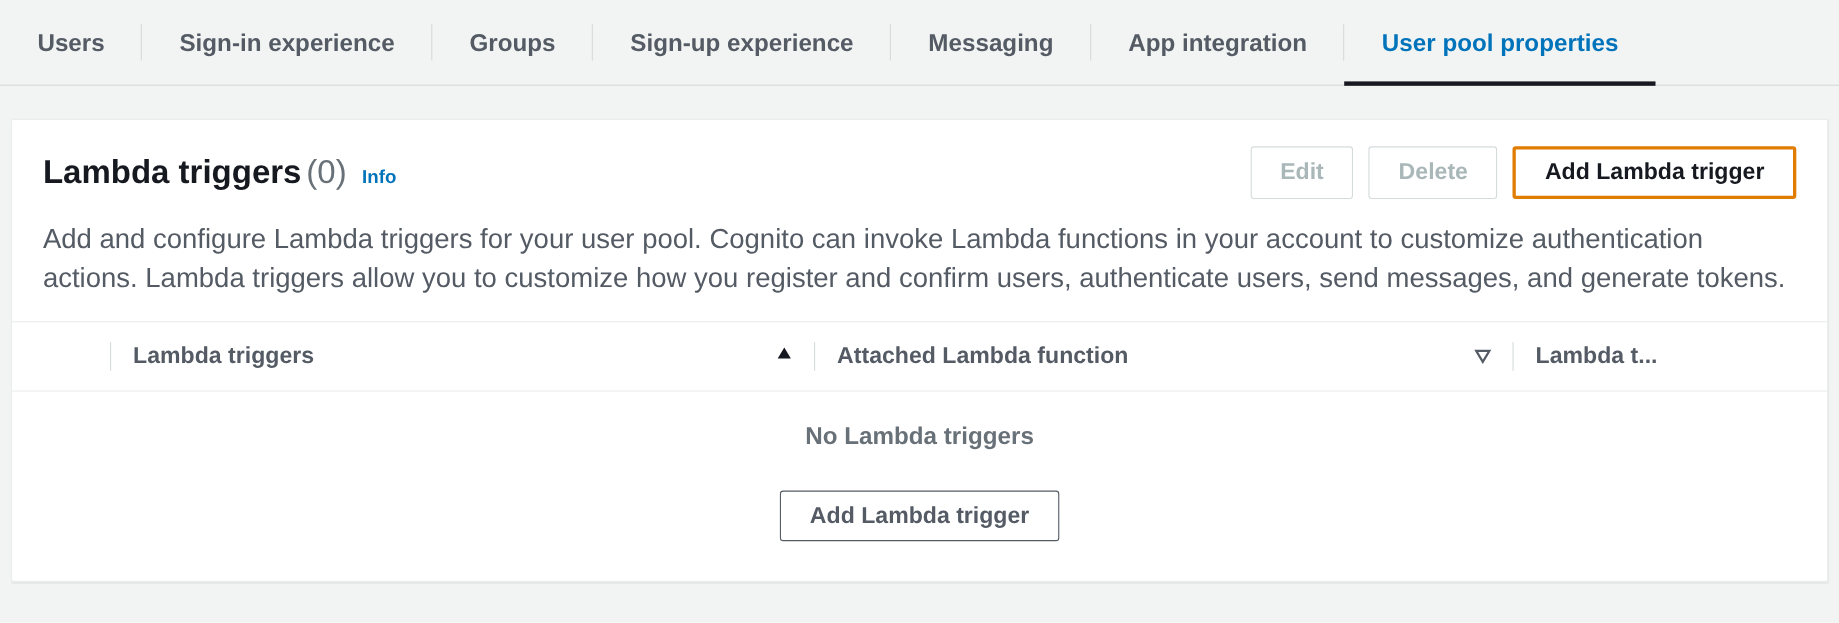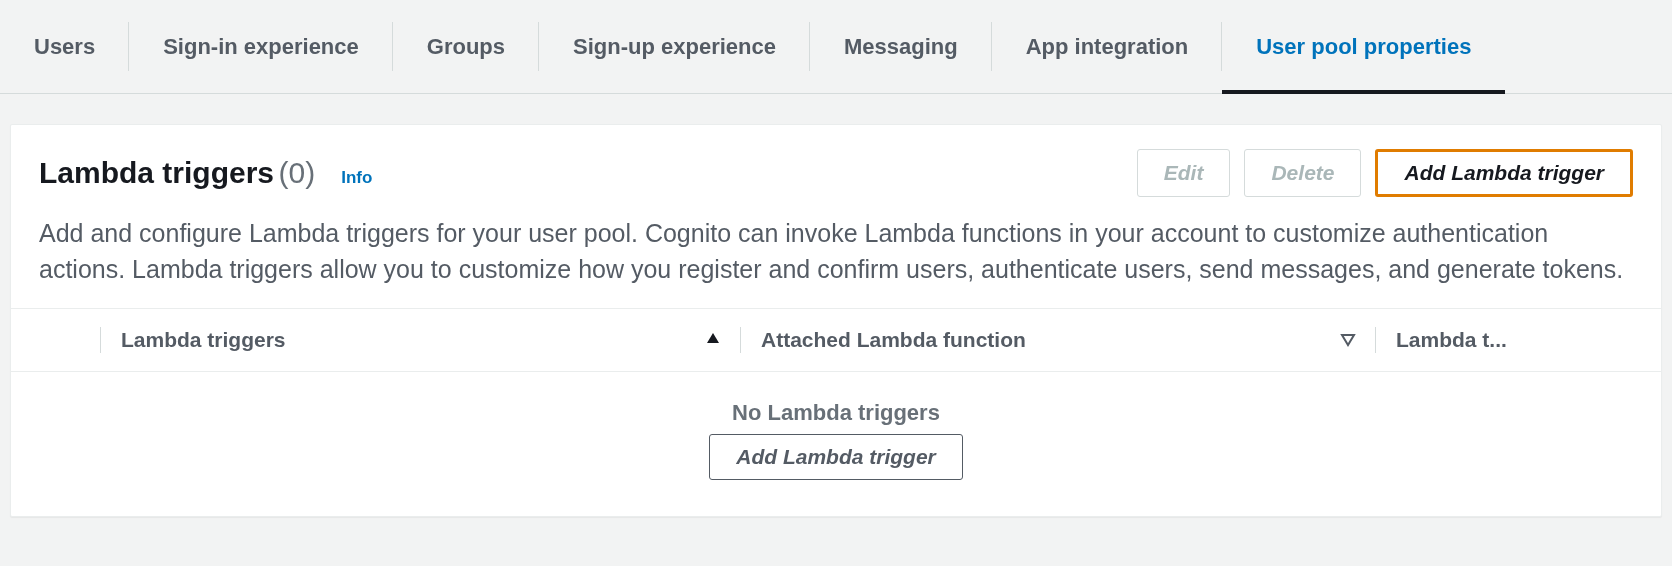--- a/index.html
+++ b/index.html
@@ -8,21 +8,21 @@
       background: #f2f3f3;
       width: 1672px;
       height: 566px;
       color: #16191f;
     }
     .tabs {
       display: flex;
       align-items: stretch;
       border-bottom: 1px solid #d5dbdb;
       background: #f2f3f3;
-      height: 94px;
+      height: 78px;
     }
     .tab {
       padding: 0 34px;
       display: flex;
       align-items: center;
       font-size: 22px;
       font-weight: 700;
       color: #545b64;
       position: relative;
       cursor: pointer;
@@ -60,21 +60,21 @@
     }
     .title-row {
       display: flex;
       align-items: center;
       justify-content: space-between;
       gap: 16px;
     }
     .title-left {
       display: flex;
       align-items: baseline;
-      gap: 26px;
+      gap: 14px;
     }
     .title-text {
       font-size: 30px;
       font-weight: 700;
       color: #16191f;
     }
     .title-count {
       font-size: 30px;
       font-weight: 400;
       color: #687078;
@@ -91,21 +91,20 @@
     }
     .btn {
       padding: 10px 26px;
       font-size: 21px;
       font-weight: 700;
       border-radius: 3px;
       cursor: pointer;
       background: #fff;
       border: 1px solid #545b64;
       color: #545b64;
-      font-style: italic;
     }
     .btn.disabled {
       border-color: #d5dbdb;
       color: #aab7b8;
       cursor: default;
     }
     .btn.highlight {
       border: 3px solid #e07c00;
       color: #16191f;
       padding: 9px 26px;
@@ -150,21 +149,21 @@
     }
     .sort-outline svg { display: block; }
     .empty {
       text-align: center;
       padding: 28px 0 36px 0;
     }
     .empty-text {
       font-size: 22px;
       font-weight: 700;
       color: #687078;
-      margin-bottom: 8px;
+      margin-bottom: 36px;
     }
     .btn.normal {
       border: 1px solid #545b64;
       color: #545b64;
     }
   </style>
 </head>
 <body>
 
 <div class="tabs">

